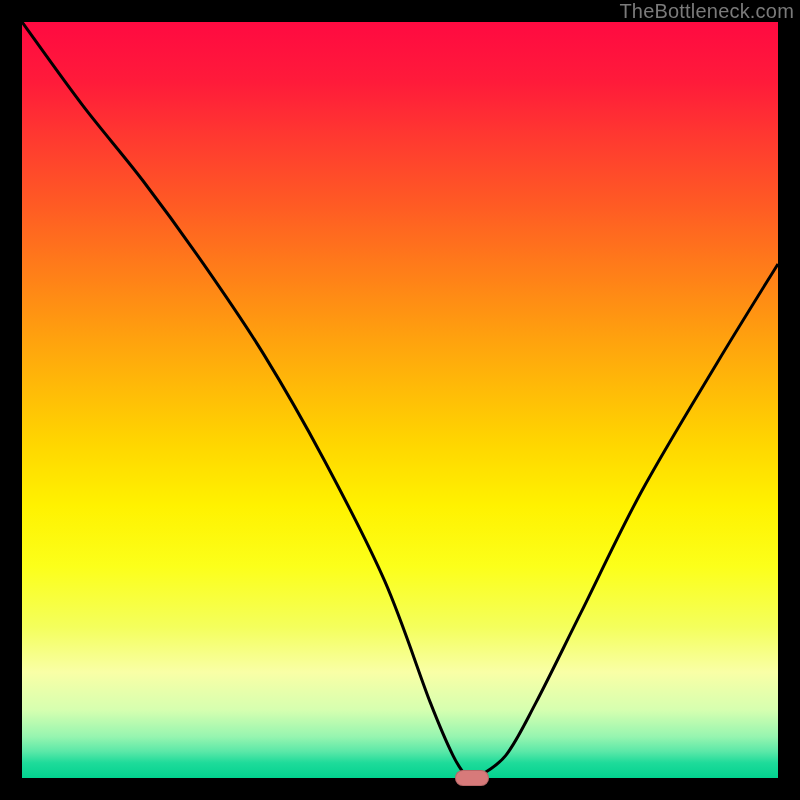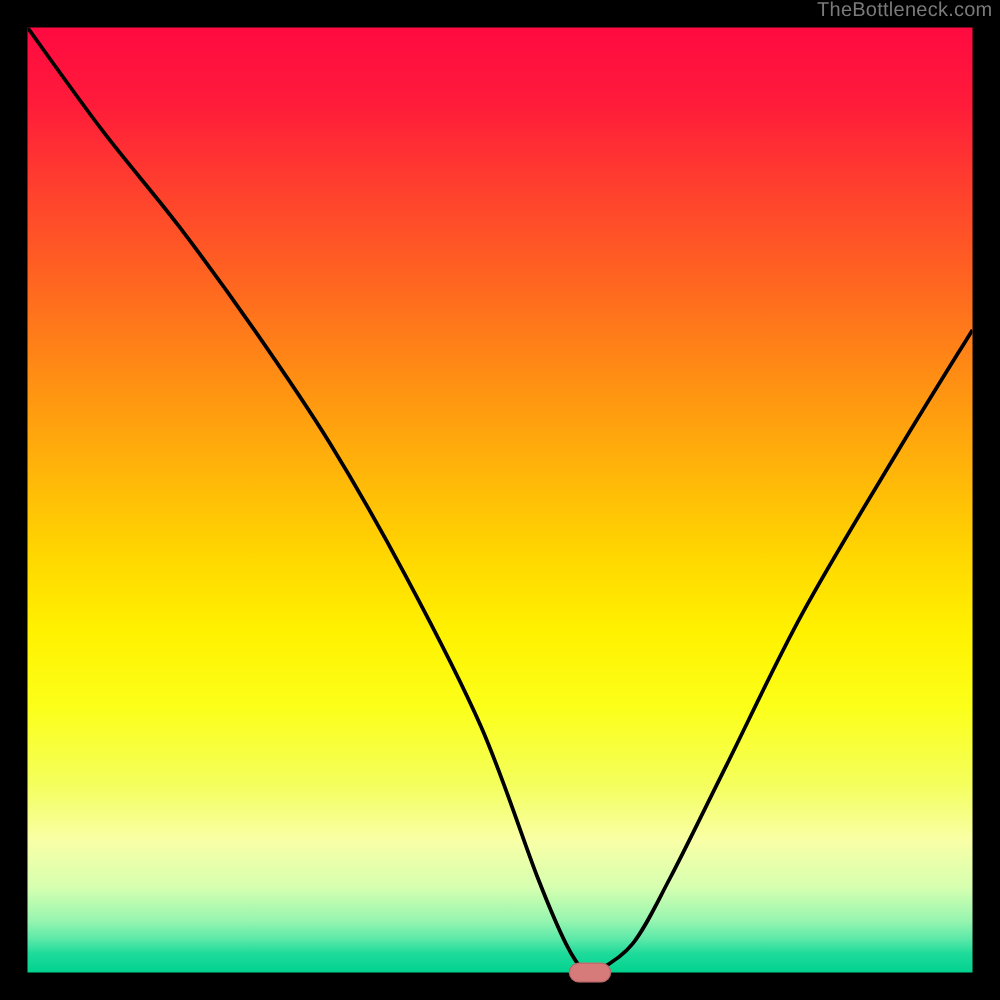--- a/index.html
+++ b/index.html
@@ -57,21 +57,21 @@
     height: 16px;
     border-radius: 8px;
     background: #d77a7a;
     box-shadow: inset 0 0 0 1px rgba(0,0,0,0.15);
   }
   .attrib {
     position: absolute;
     top: 0px;
     right: 6px;
     font-family: Arial, Helvetica, sans-serif;
-    font-size: 16px;
+    font-size: 20px;
     color: #7a7a7a;
     letter-spacing: 0.2px;
   }
 </style>
 </head>
 <body>
 
 <div class="attrib">TheBottleneck.com</div>
 
 <div class="frame">

